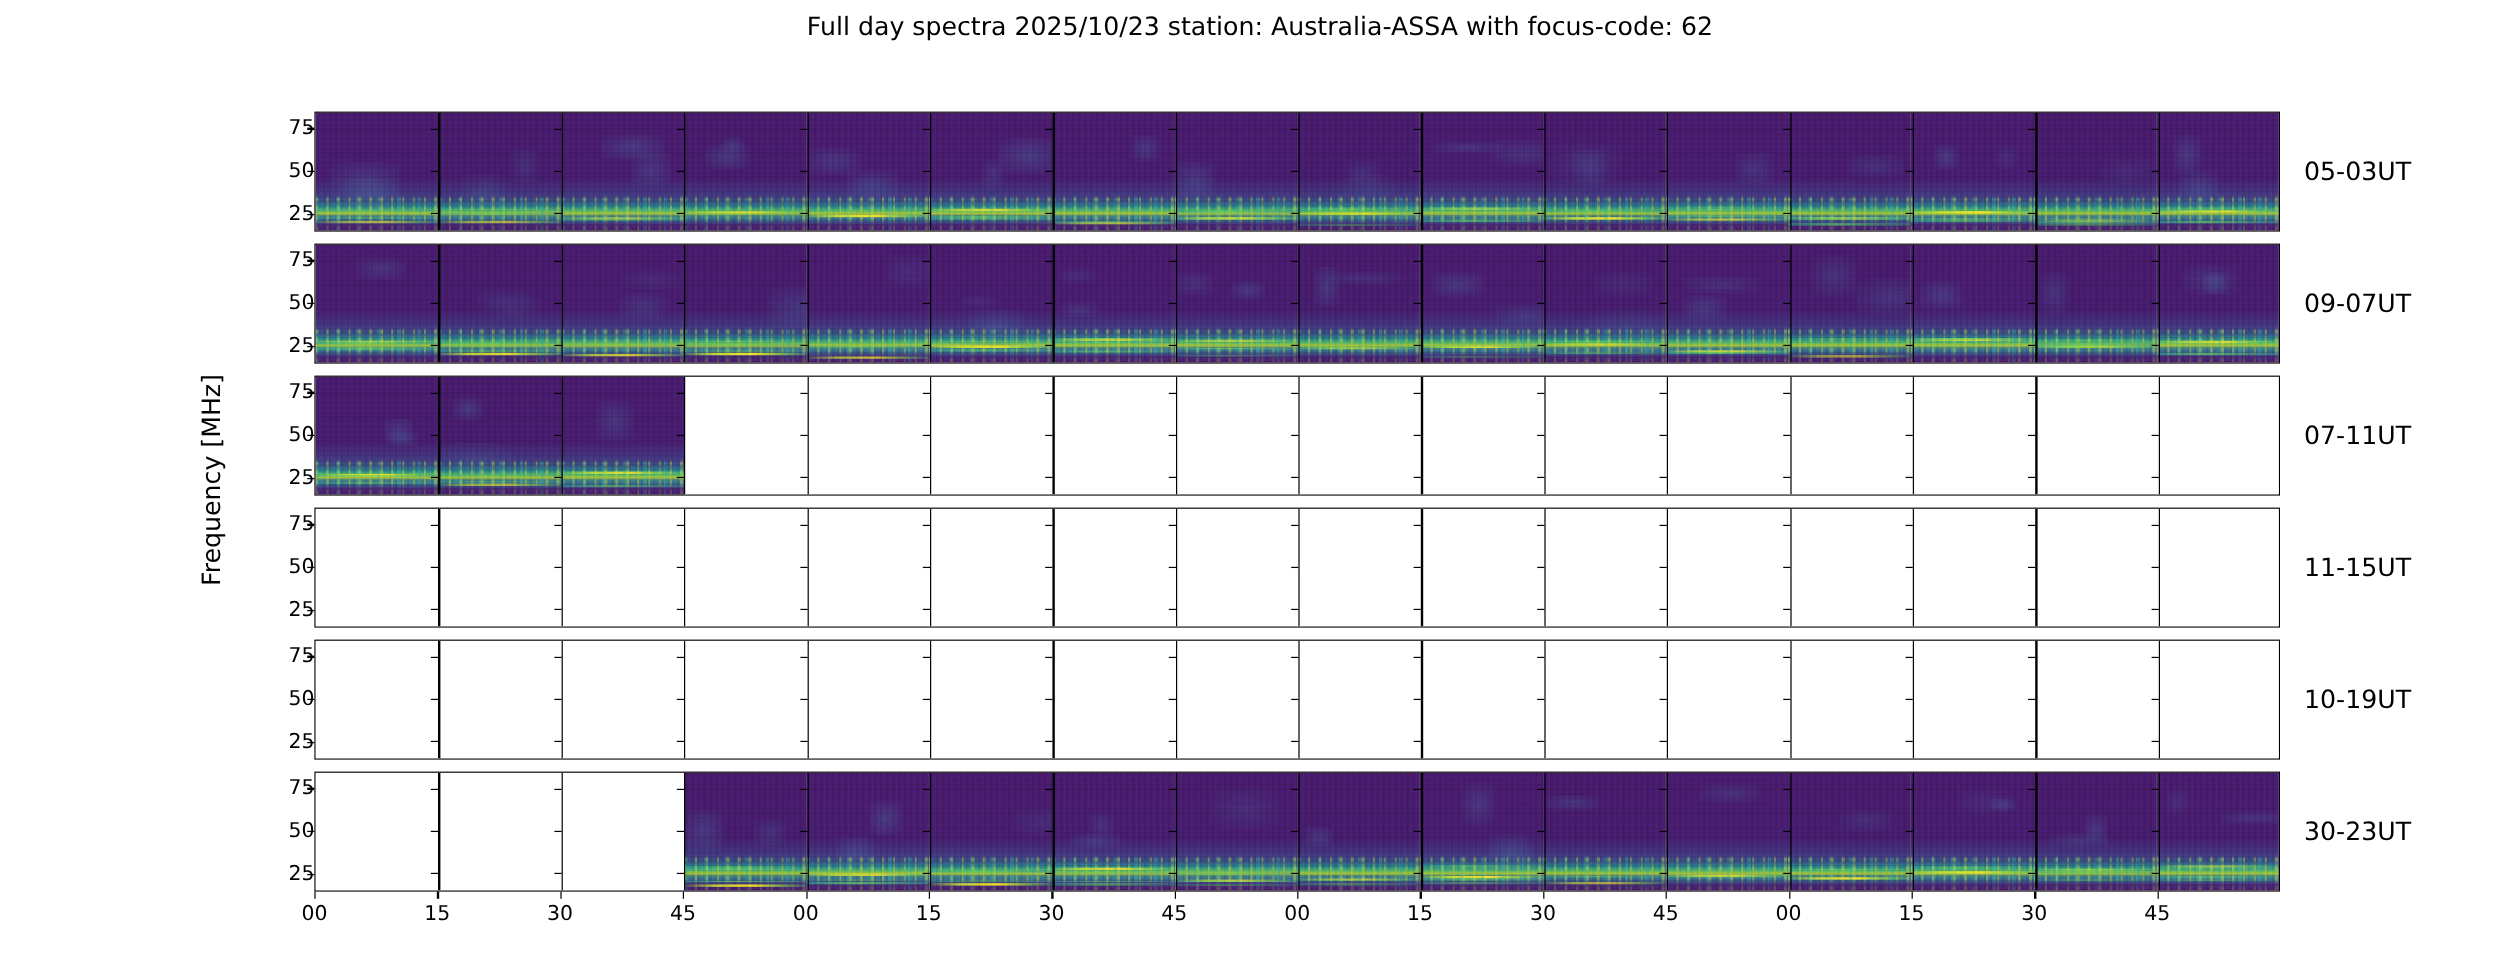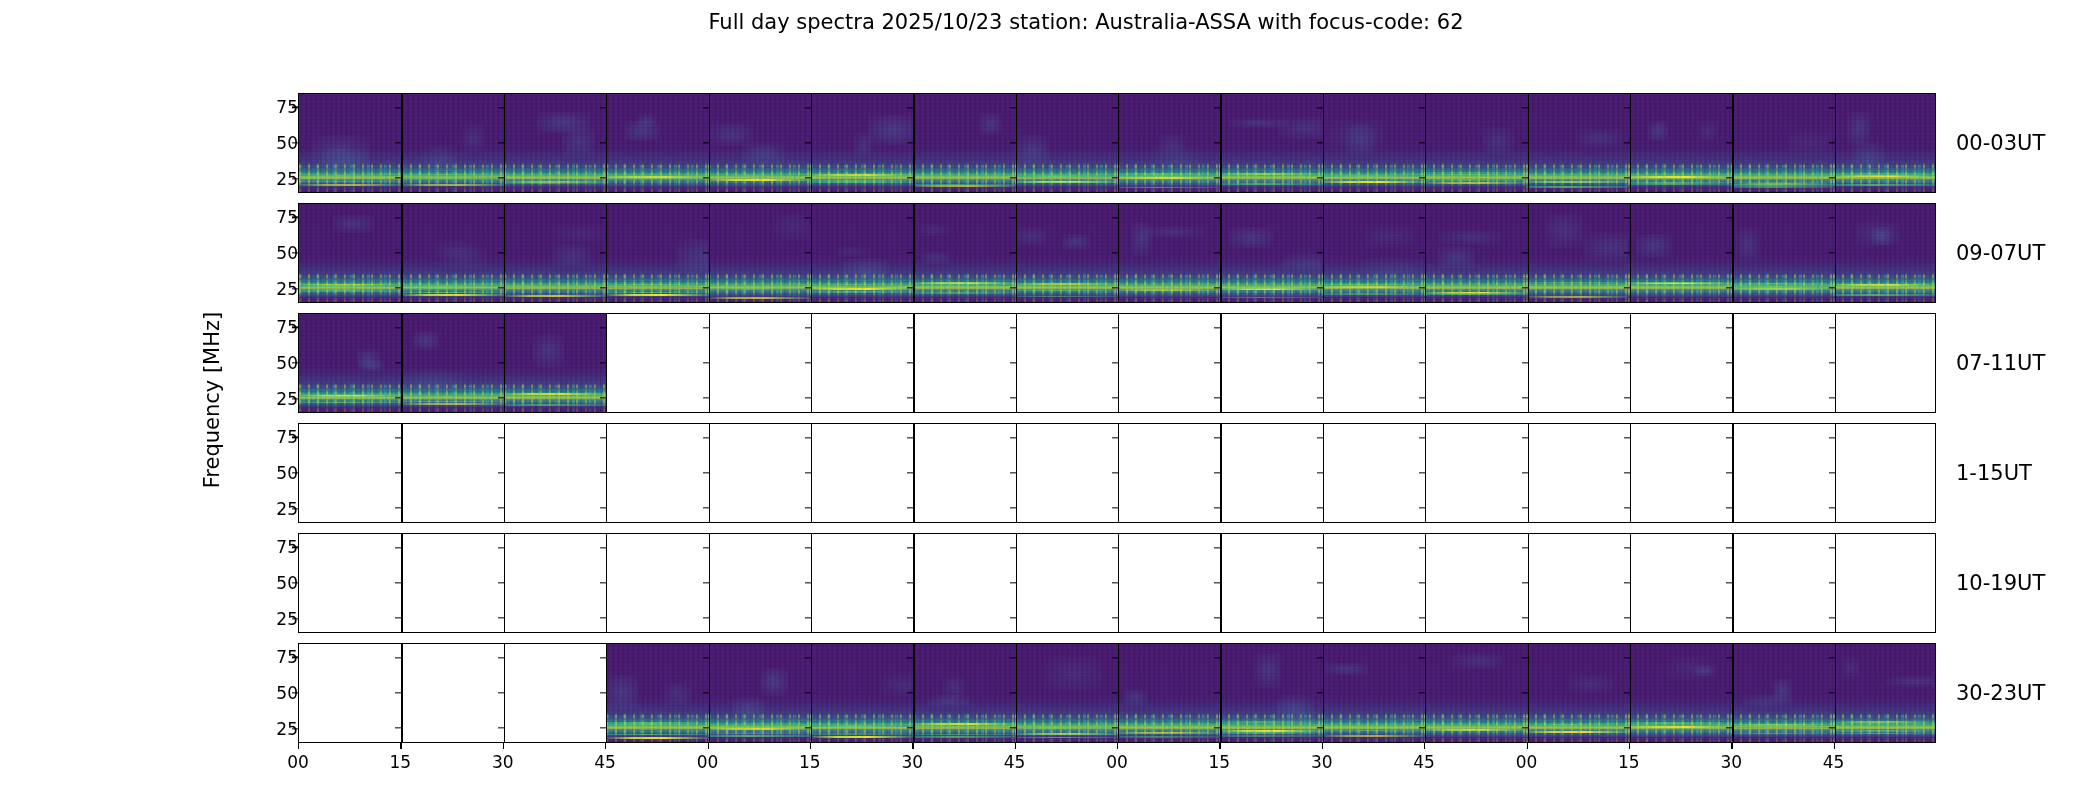--- a/index.html
+++ b/index.html
@@ -15,21 +15,20 @@
     overflow: hidden;
     position: relative;
   }
 
   #figure {
     position: absolute;
     left: 0; top: 0;
     width: 1720px;
     height: 800px;
     background: #ffffff;
-    margin-left: 36px;
   }
 
   
   #fig-title {
     position: absolute;
     left: 0;
     top: 10px;
     width: 2100px;
     text-align: center;
     font-size: 21px;
@@ -1254,42 +1253,42 @@
       <div class="xtick-mark" style="left: 1535.62px;"></div>
       <div class="xtick-label" style="left: 1535.62px;">45</div>
     </div>
 
 <div class="ytick" style="top: 178.714px; left: 0px; position: absolute; width: 262px; text-align: right; right: auto;">25</div>
     <div style="position: absolute; left: 256px; top: 178.714px; width: 6px; height: 1.3px; background: rgb(0, 0, 0); transform: translateY(-50%);"></div>
     <div class="ytick" style="top: 143px; left: 0px; position: absolute; width: 262px; text-align: right; right: auto;">50</div>
     <div style="position: absolute; left: 256px; top: 143px; width: 6px; height: 1.3px; background: rgb(0, 0, 0); transform: translateY(-50%);"></div>
     <div class="ytick" style="top: 107.286px; left: 0px; position: absolute; width: 262px; text-align: right; right: auto;">75</div>
     <div style="position: absolute; left: 256px; top: 107.286px; width: 6px; height: 1.3px; background: rgb(0, 0, 0); transform: translateY(-50%);"></div>
-    <div class="row-label" style="top: 143px;">00-03UT</div>
+    <div class="row-label" style="top: 143px;">05-03UT</div>
     <div class="ytick" style="top: 288.714px; left: 0px; position: absolute; width: 262px; text-align: right; right: auto;">25</div>
     <div style="position: absolute; left: 256px; top: 288.714px; width: 6px; height: 1.3px; background: rgb(0, 0, 0); transform: translateY(-50%);"></div>
     <div class="ytick" style="top: 253px; left: 0px; position: absolute; width: 262px; text-align: right; right: auto;">50</div>
     <div style="position: absolute; left: 256px; top: 253px; width: 6px; height: 1.3px; background: rgb(0, 0, 0); transform: translateY(-50%);"></div>
     <div class="ytick" style="top: 217.286px; left: 0px; position: absolute; width: 262px; text-align: right; right: auto;">75</div>
     <div style="position: absolute; left: 256px; top: 217.286px; width: 6px; height: 1.3px; background: rgb(0, 0, 0); transform: translateY(-50%);"></div>
     <div class="row-label" style="top: 253px;">09-07UT</div>
     <div class="ytick" style="top: 398.714px; left: 0px; position: absolute; width: 262px; text-align: right; right: auto;">25</div>
     <div style="position: absolute; left: 256px; top: 398.714px; width: 6px; height: 1.3px; background: rgb(0, 0, 0); transform: translateY(-50%);"></div>
     <div class="ytick" style="top: 363px; left: 0px; position: absolute; width: 262px; text-align: right; right: auto;">50</div>
     <div style="position: absolute; left: 256px; top: 363px; width: 6px; height: 1.3px; background: rgb(0, 0, 0); transform: translateY(-50%);"></div>
     <div class="ytick" style="top: 327.286px; left: 0px; position: absolute; width: 262px; text-align: right; right: auto;">75</div>
     <div style="position: absolute; left: 256px; top: 327.286px; width: 6px; height: 1.3px; background: rgb(0, 0, 0); transform: translateY(-50%);"></div>
     <div class="row-label" style="top: 363px;">07-11UT</div>
     <div class="ytick" style="top: 508.714px; left: 0px; position: absolute; width: 262px; text-align: right; right: auto;">25</div>
     <div style="position: absolute; left: 256px; top: 508.714px; width: 6px; height: 1.3px; background: rgb(0, 0, 0); transform: translateY(-50%);"></div>
     <div class="ytick" style="top: 473px; left: 0px; position: absolute; width: 262px; text-align: right; right: auto;">50</div>
     <div style="position: absolute; left: 256px; top: 473px; width: 6px; height: 1.3px; background: rgb(0, 0, 0); transform: translateY(-50%);"></div>
     <div class="ytick" style="top: 437.286px; left: 0px; position: absolute; width: 262px; text-align: right; right: auto;">75</div>
     <div style="position: absolute; left: 256px; top: 437.286px; width: 6px; height: 1.3px; background: rgb(0, 0, 0); transform: translateY(-50%);"></div>
-    <div class="row-label" style="top: 473px;">1-15UT</div>
+    <div class="row-label" style="top: 473px;">11-15UT</div>
     <div class="ytick" style="top: 618.714px; left: 0px; position: absolute; width: 262px; text-align: right; right: auto;">25</div>
     <div style="position: absolute; left: 256px; top: 618.714px; width: 6px; height: 1.3px; background: rgb(0, 0, 0); transform: translateY(-50%);"></div>
     <div class="ytick" style="top: 583px; left: 0px; position: absolute; width: 262px; text-align: right; right: auto;">50</div>
     <div style="position: absolute; left: 256px; top: 583px; width: 6px; height: 1.3px; background: rgb(0, 0, 0); transform: translateY(-50%);"></div>
     <div class="ytick" style="top: 547.286px; left: 0px; position: absolute; width: 262px; text-align: right; right: auto;">75</div>
     <div style="position: absolute; left: 256px; top: 547.286px; width: 6px; height: 1.3px; background: rgb(0, 0, 0); transform: translateY(-50%);"></div>
     <div class="row-label" style="top: 583px;">10-19UT</div>
     <div class="ytick" style="top: 728.714px; left: 0px; position: absolute; width: 262px; text-align: right; right: auto;">25</div>
     <div style="position: absolute; left: 256px; top: 728.714px; width: 6px; height: 1.3px; background: rgb(0, 0, 0); transform: translateY(-50%);"></div>
     <div class="ytick" style="top: 693px; left: 0px; position: absolute; width: 262px; text-align: right; right: auto;">50</div>

